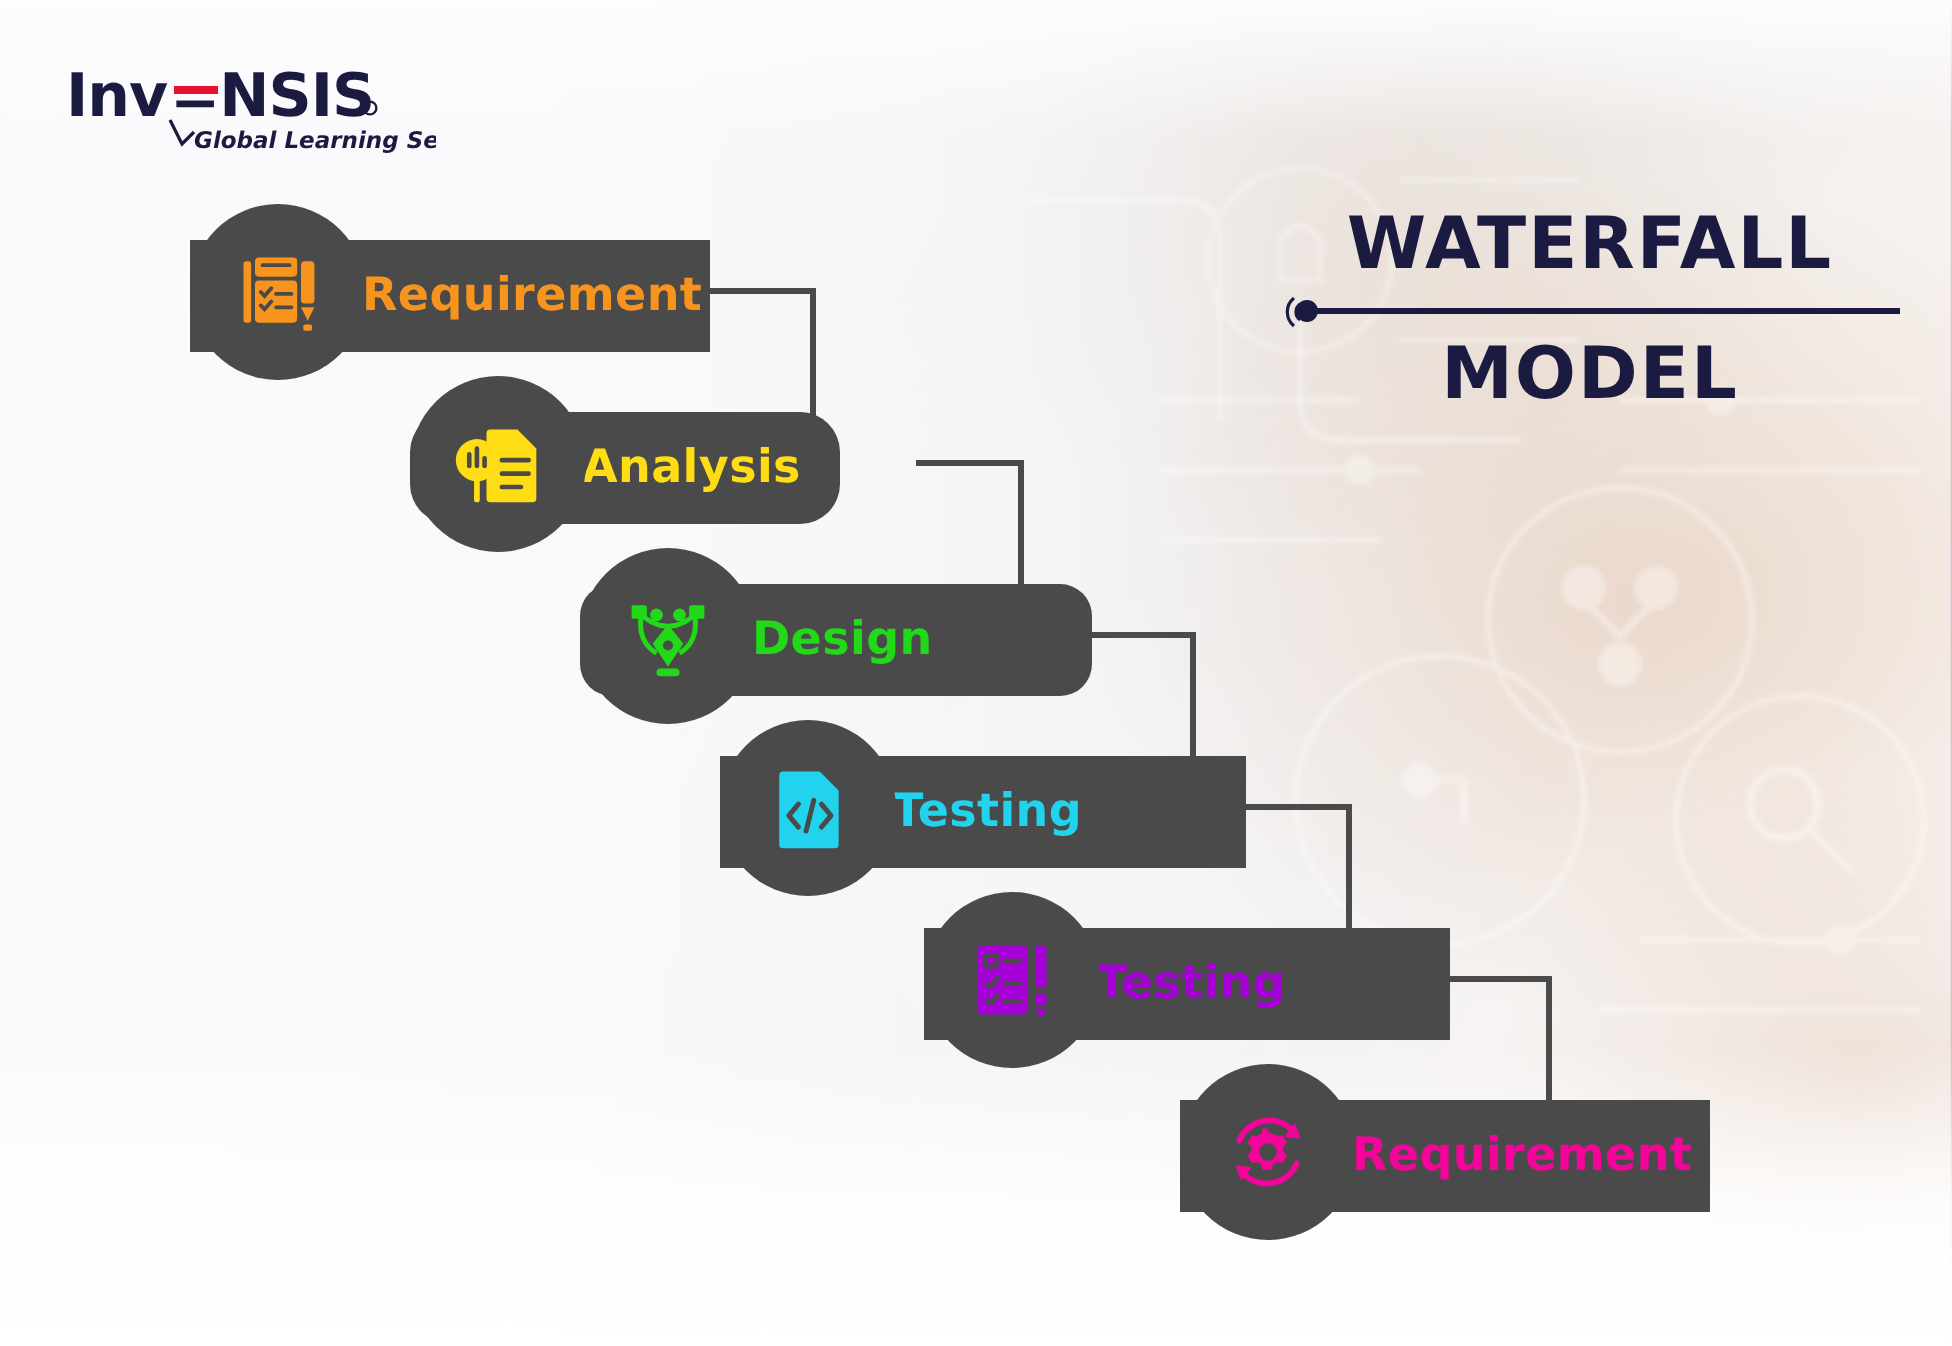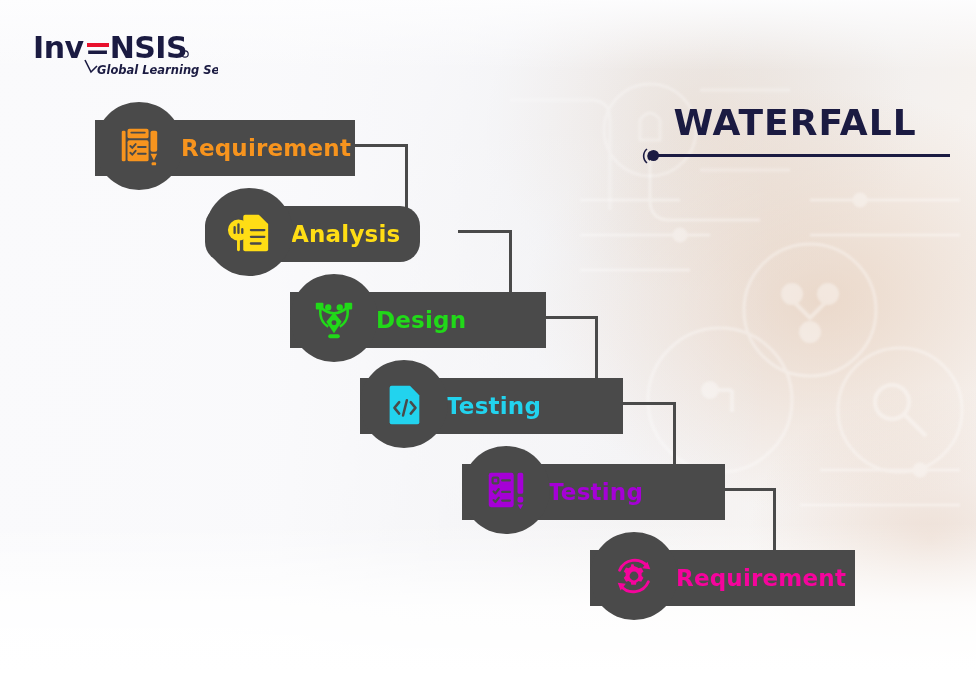--- a/index.html
+++ b/index.html
@@ -139,20 +139,21 @@
   <div id="title-block">
     <div class="title-line">WATERFALL</div>
     <div id="title-rule-wrap">
       <div id="title-rule"></div>
       <div id="title-dot"></div>
       <svg id="title-signal" width="16" height="18" viewBox="0 0 16 18">
         <path d="M8 2 A9 9 0 0 0 8 16" fill="none" stroke="#1b1b42" stroke-width="1.6"></path>
         <path d="M11 5 A5 5 0 0 0 11 13" fill="none" stroke="#1b1b42" stroke-width="1.6"></path>
       </svg>
     </div>
+    <div class="title-line">MODEL</div>
   </div>
 
   <div class="connector conn-h" style="left:352px; top:144px; width:56px;"></div>
   <div class="connector conn-v" style="left:405px; top:144px; height:72px;"></div>
 
   <div class="connector conn-h" style="left:458px; top:230px; width:54px;"></div>
   <div class="connector conn-v" style="left:509px; top:230px; height:72px;"></div>
 
   <div class="connector conn-h" style="left:544px; top:316px; width:54px;"></div>
   <div class="connector conn-v" style="left:595px; top:316px; height:72px;"></div>
@@ -203,21 +204,21 @@
         </g>
         <g stroke="#4a4a4a" stroke-width="2.4" stroke-linecap="round">
           <path d="M9 25 v-6 M13 25 v-9 M17 25 v-4"></path>
           <path d="M26 22 h14 M26 29 h14 M26 36 h10"></path>
         </g>
       </svg>
     </div>
   </div>
 
   <div class="step" style="left:290px; top:274px;">
-    <div class="step-bar" style="width:256px;">
+    <div class="step-bar" style="width:256px;border-radius:16px;">
       <span class="step-label" style="color:#21d919;">Design</span>
     </div>
     <div class="step-circle">
       <svg class="step-icon" viewBox="0 0 48 48">
         <g fill="none" stroke="#21d919" stroke-width="2.6">
           <path d="M9 12 q15 14 30 0"></path>
           <path d="M10 13 q-2 14 8 20"></path>
           <path d="M38 13 q2 14 -8 20"></path>
         </g>
         <g fill="#21d919">

